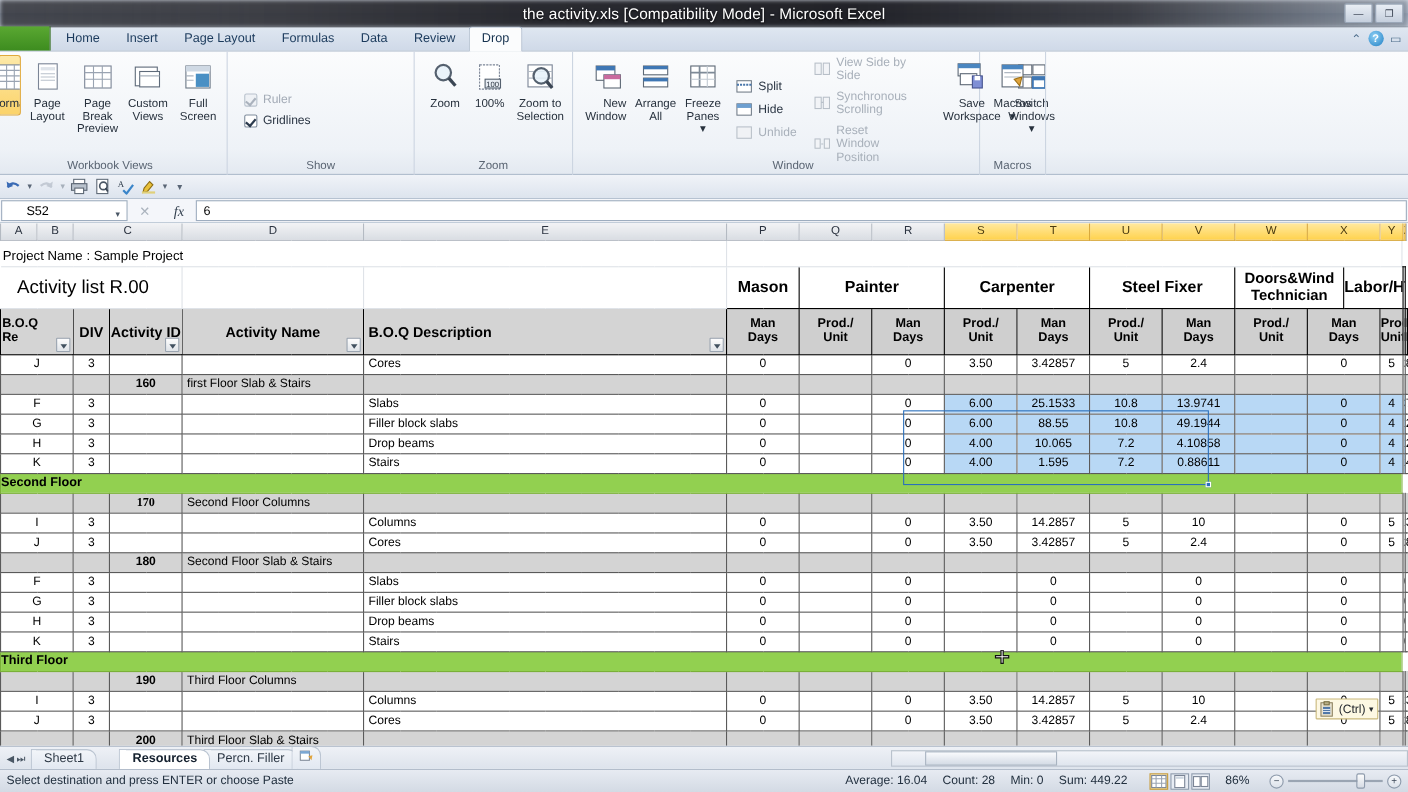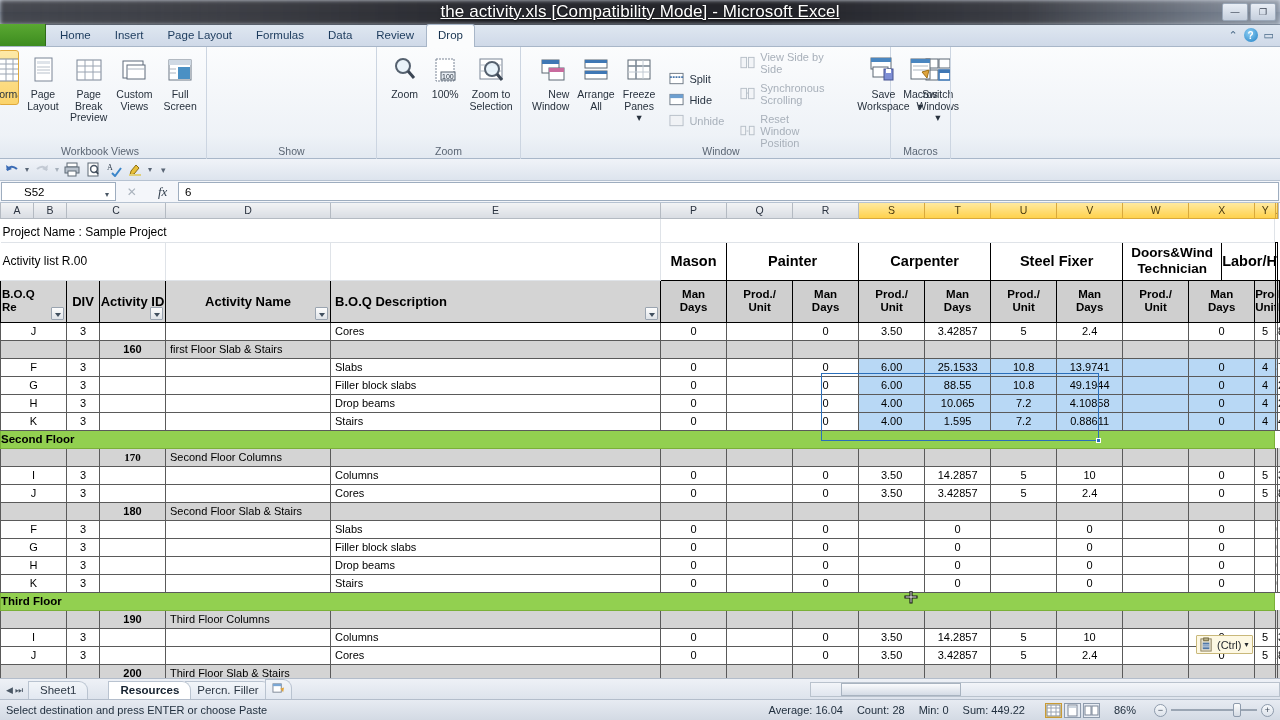--- a/index.html
+++ b/index.html
@@ -17,22 +17,22 @@
     background:linear-gradient(to bottom,#d4dae4,#b9c4d4 48%,#aab7c9 52%,#cbd4e0);
     border-bottom:1px solid #8d9aab;
     display:flex; align-items:center; justify-content:center;
   }
   .titlebar::before{
     content:""; position:absolute; left:0; top:0; width:100%; height:25px;
     background:linear-gradient(to right, rgba(30,30,35,.75) 0%, rgba(40,40,45,.85) 18%, rgba(25,25,30,.9) 38%, rgba(20,20,25,.92) 60%, rgba(30,30,35,.8) 80%, rgba(90,100,115,.5) 100%);
     filter:blur(2px);
   }
   .title-text {
-    position:relative; z-index:3; color:#fff; font-size:17px;
-    text-shadow:0 1px 2px rgba(0,0,0,.9); letter-spacing:.1px;text-decoration:underline;
+    position:relative; z-index:3; color:#fff; font-size:14px;
+    text-shadow:0 1px 2px rgba(0,0,0,.9); letter-spacing:.1px;
   }
   .win-btns { position:absolute; right:4px; top:3px; display:flex; gap:2px; z-index:4; }
   .win-btn {
     width:26px; height:18px; border:1px solid #9aa7b8; border-radius:2px;
     background:linear-gradient(to bottom,#e9eef5,#c5cfdd);
     display:flex; align-items:center; justify-content:center;
     font-size:9px; color:#3a4352;
   }
 
   
@@ -308,20 +308,30 @@
             </svg>
           </div>
           <span>Full Screen</span>
         </div>
       </div>
       <div class="group-title">Workbook Views</div>
     </div>
 
     <div class="group" style="width:170px;">
       <div class="group-body" style="padding-left:8px;">
+        <div class="smallcol">
+          <div class="chkline dim">
+            <div class="chk dimbox on"></div>
+            <span>Ruler</span>
+          </div>
+          <div class="chkline">
+            <div class="chk on"></div>
+            <span>Gridlines</span>
+          </div>
+        </div>
       </div>
       <div class="group-title">Show</div>
     </div>
 
     <div class="group" style="width:144px;">
       <div class="group-body" style="padding-left:4px;">
         <div class="bigbtn" style="width:44px;">
           <div class="ico">
             <svg width="32" height="32" viewBox="0 0 32 32">
               <circle cx="14" cy="12" r="7" fill="#eaf3fa" stroke="#55616f" stroke-width="2"></circle>
@@ -607,21 +617,21 @@
         <td colspan="2" class="hl">Z</td>
         <td colspan="1">A</td>
       </tr>
 
       <tr style="height:24px">
         <td colspan="20" class="blank" style="font-size:12px; padding-left:2px; vertical-align:bottom; padding-bottom:3px;">Project Name : Sample Project</td>
         <td colspan="19" class="blank"></td>
       </tr>
 
       <tr style="height:38px">
-        <td colspan="5" class="blank" style="font-size:12px; padding-left:2px; vertical-align:middle;margin-left:34px;">Activity list R.00</td>
+        <td colspan="5" class="blank" style="font-size:17px; padding-left:15px; vertical-align:middle;margin-left:34px;">Activity list R.00</td>
         <td colspan="5" class="blank"></td>
         <td colspan="10" class="blank"></td>
         <td colspan="2" class="th-trade" style="border-left:none;">Mason</td>
         <td colspan="4" class="th-trade">Painter</td>
         <td colspan="4" class="th-trade">Carpenter</td>
         <td colspan="4" class="th-trade">Steel Fixer</td>
         <td colspan="3" class="th-trade" style="font-size:13.5px; line-height:16px;">
           <div>Doors&amp;Wind</div>
           <div>Technician</div>
         </td>

